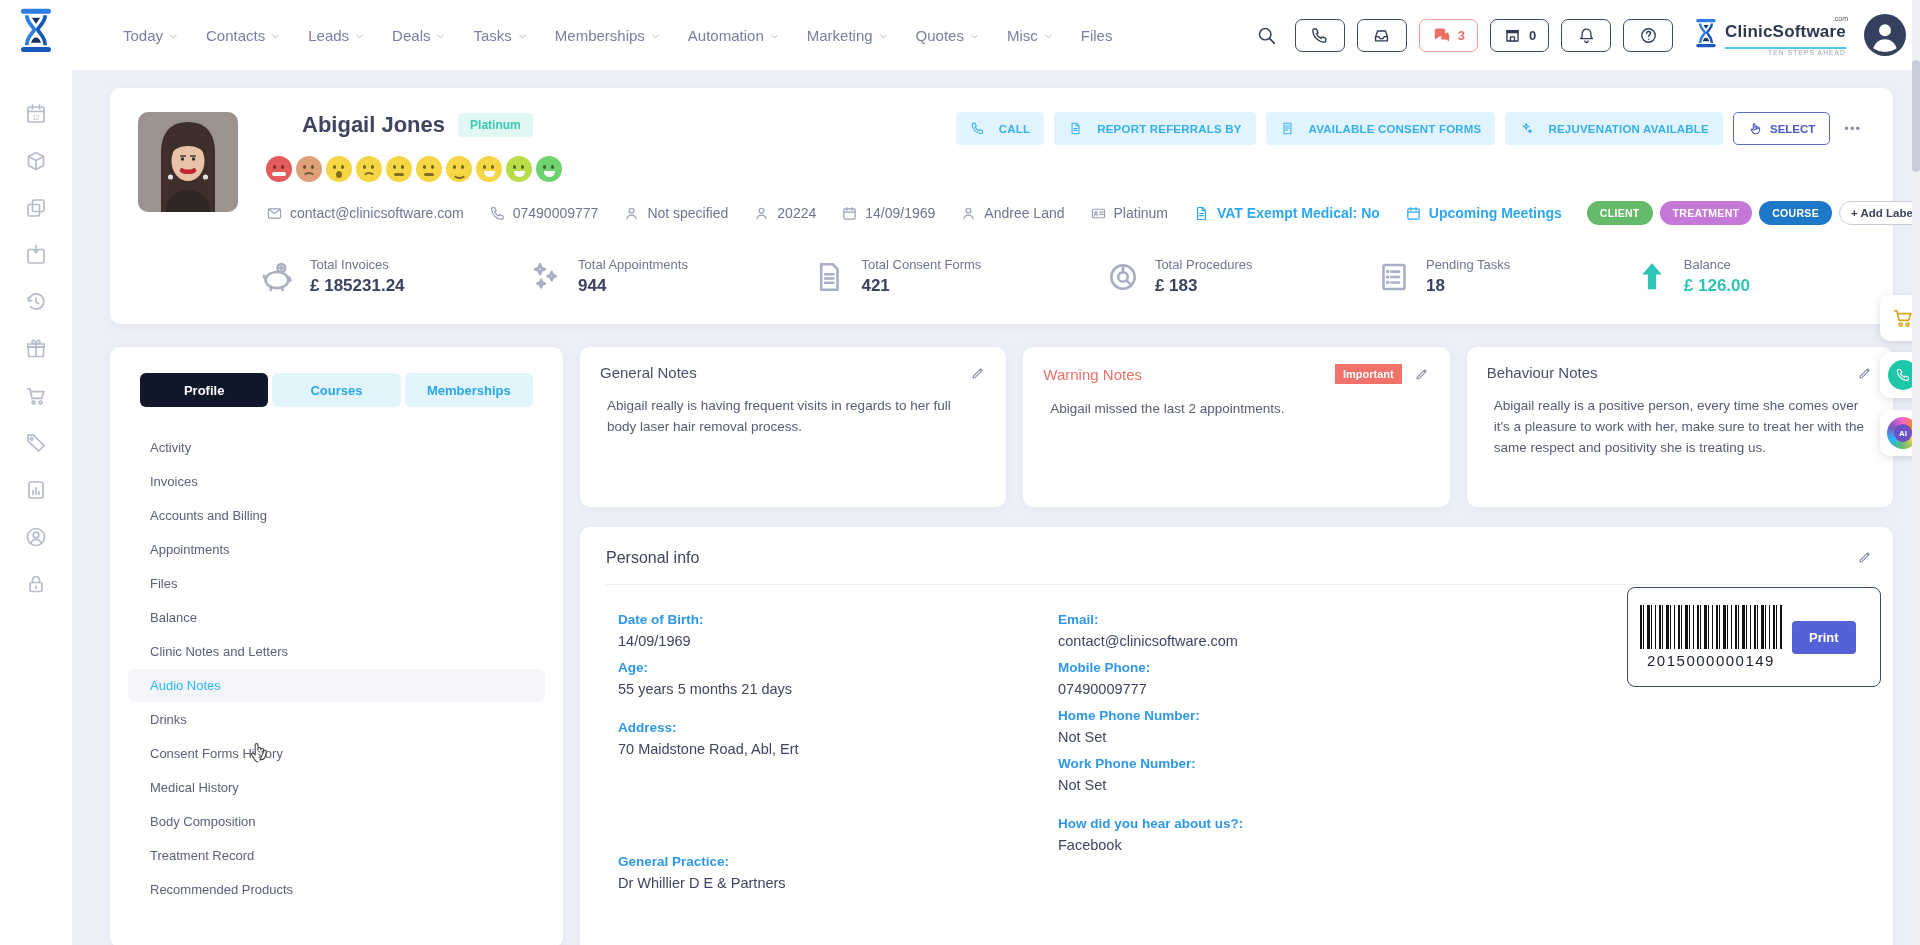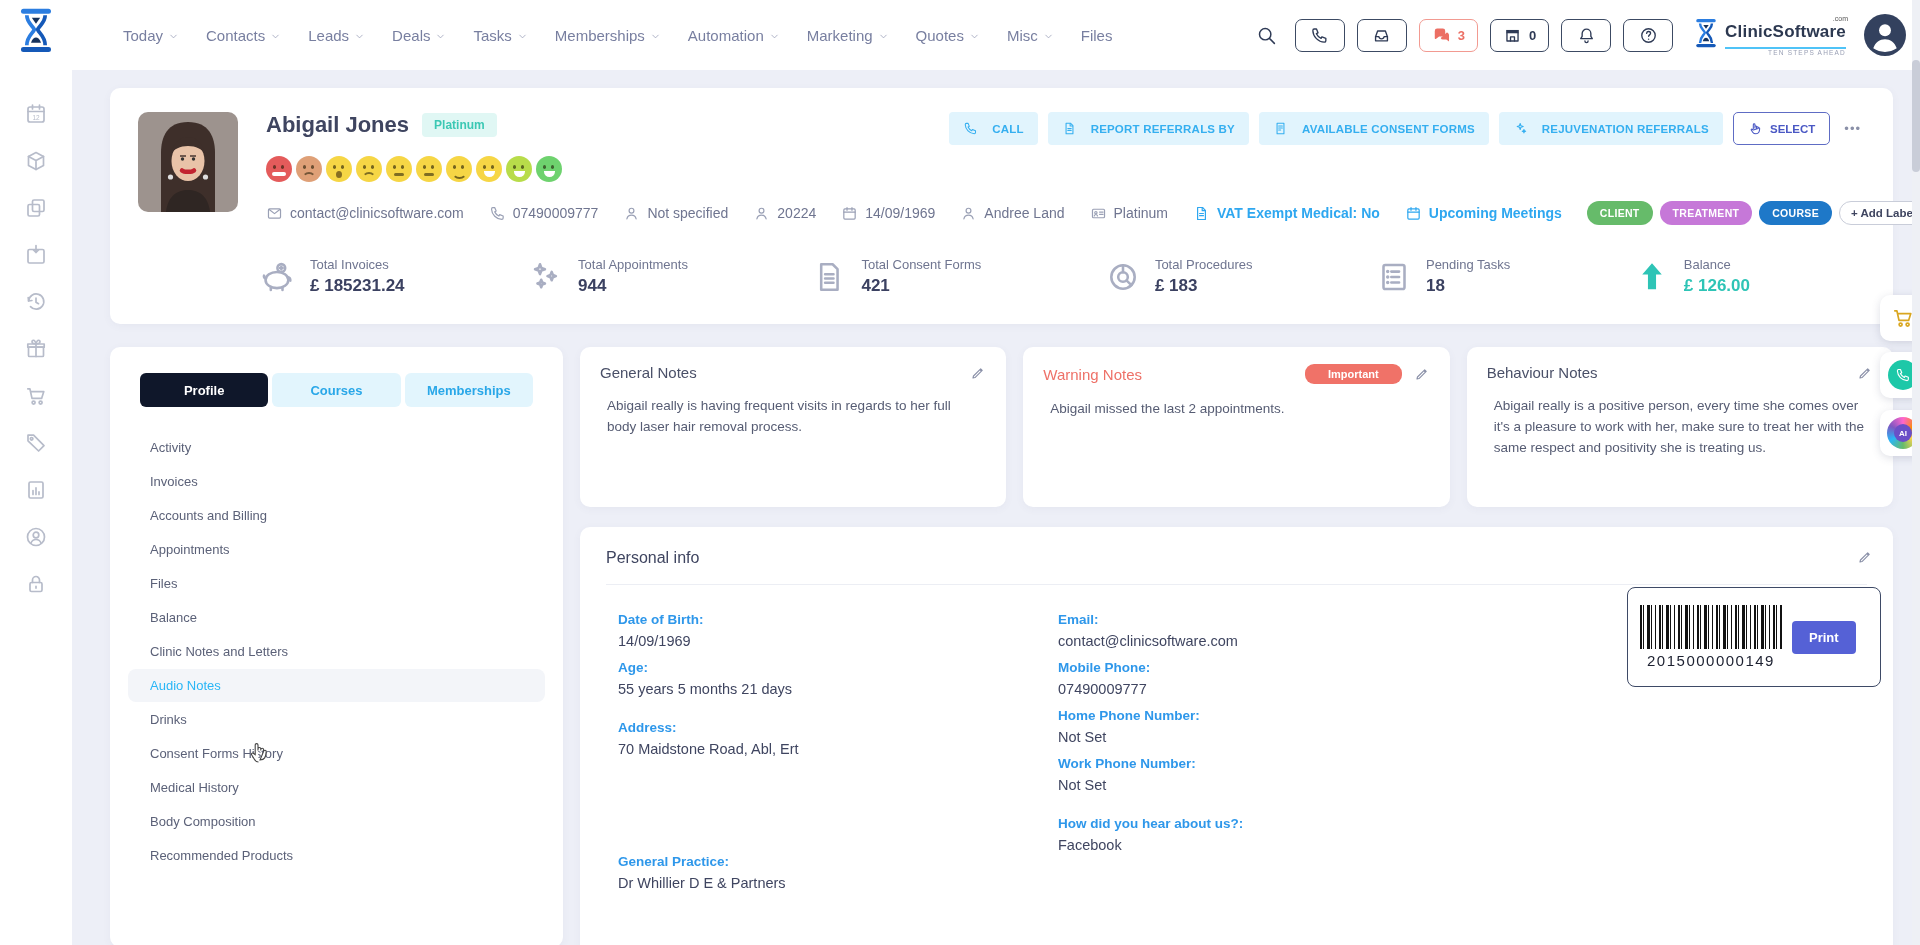--- a/index.html
+++ b/index.html
@@ -33,21 +33,21 @@
   
   .main { margin-left:72px; padding:18px 27px 0 38px; }
   .card { background:#fff; border-radius:10px; box-shadow:0 2px 8px rgba(70,76,110,.05); }
 
   
   .header-card { padding:24px 28px 26px 28px; }
   .hrow { display:flex; }
   .photo { width:100px; height:100px; border-radius:10px; overflow:hidden; flex:0 0 100px; margin-right:28px; }
   .hcenter { flex:1; min-width:0; }
   .name-row { display:flex; align-items:flex-start; justify-content:space-between; }
-  .name-left { display:flex; align-items:center; gap:13px; }
+  .name-left { display:flex; align-items:center; gap:13px;margin-left:36px; }
   .cust-name { font-size:22px; font-weight:600; color:#3f4560; }
   .tier { background:#e0f7f4; color:#3bc8b4; font-size:12px; font-weight:bold; padding:5px 12px; border-radius:4px; }
   .actions { display:flex; align-items:center; gap:10px; }
   .abtn { background:#e1f4fd; color:#35aff0; border:none; font-size:11.5px; font-weight:bold; letter-spacing:.2px; padding:9px 14px; border-radius:4px; display:flex; align-items:center; gap:14px; cursor:pointer; font-family:inherit; white-space:nowrap; }
   .abtn .ic { width:15px; height:15px; }
   .select-btn { background:#fff; border:1.5px solid #5e6cc4; color:#4a58c4; font-size:11.5px; font-weight:bold; padding:8px 14px; border-radius:5px; display:flex; align-items:center; gap:7px; cursor:pointer; font-family:inherit; }
   .select-btn .ic { width:15px; height:15px; }
   .more-btn { color:#8a90a8; font-size:13px; letter-spacing:1px; cursor:pointer; padding:0 4px; }
   .faces { display:flex; gap:4px; margin-top:11px; }
   .face { width:26px; height:26px; border-radius:50%; position:relative; cursor:pointer; }
@@ -83,21 +83,21 @@
   .menu-item { padding:9px 22px; font-size:13px; color:#5b6178; border-radius:8px; cursor:pointer; margin-bottom:1px; }
   .menu-item.active { color:#29b6f6; background:#f3f5f9; }
 
   .right-col { flex:1; display:flex; flex-direction:column; gap:20px; min-width:0; }
   .notes-row { display:flex; gap:17px; }
   .note-card { flex:1; height:160px; padding:17px 20px; min-width:0; }
   .note-head { display:flex; align-items:center; }
   .note-title { font-size:15px; color:#4a5068; }
   .note-title.warn { color:#ee7168; }
   .note-tools { margin-left:auto; display:flex; align-items:center; gap:12px; }
-  .imp-badge { background:#f07268; color:#fff; font-size:11px; font-weight:bold; padding:4px 23px; border-radius:9px; }
+  .imp-badge { background:#f07268; color:#fff; font-size:11px; font-weight:bold; padding:4px 8px; border-radius:0; }
   .pencil { width:16px; height:16px; color:#8a90a8; cursor:pointer; }
   .note-body { margin-top:15px; padding:0 4px 0 7px; font-size:13.5px; line-height:1.55; color:#565c73; }
 
   
   .personal-card { position:relative; padding:22px 26px; height:470px; }
   .p-title { font-size:16px; color:#3f4560; }
   .p-pencil { position:absolute; right:20px; top:22px; }
   .p-divider { border-top:1px solid #eceef4; margin-top:17px; }
   .p-grid { display:flex; margin-top:27px; }
   .p-col1 { width:432px; padding-left:12px; }
@@ -480,21 +480,21 @@
                   <span>AVAILABLE CONSENT FORMS</span>
                 </button>
 
                 <button class="abtn">
                   <span class="ic">
                     <svg viewBox="0 0 24 24" fill="none" stroke="currentColor" stroke-width="1.7" stroke-linecap="round" stroke-linejoin="round">
                       <path d="M11.5 4l1.2 3.6 3.6 1.2-3.6 1.2-1.2 3.6-1.2-3.6L6.7 8.8l3.6-1.2z"></path>
                       <path d="M17.5 13.5l.7 2.1 2.1.7-2.1.7-.7 2.1-.7-2.1-2.1-.7 2.1-.7z"></path>
                     </svg>
                   </span>
-                  <span>REJUVENATION REFERRALS</span>
+                  <span>REJUVENATION AVAILABLE</span>
                 </button>
               </span>
             <button class="select-btn">
               <span class="ic">
                   <svg viewBox="0 0 24 24" fill="none" stroke="currentColor" stroke-width="1.7" stroke-linecap="round" stroke-linejoin="round">
                     <path d="M8.5 12V5.8a1.3 1.3 0 012.6 0V11m0-1.8a1.3 1.3 0 012.6 0V11m0-.6a1.3 1.3 0 012.6 0v1.2m0 .3a1.2 1.2 0 012.4.3c-.2 2.6-.6 4.5-1.4 5.9-.9 1.6-2.4 2.4-4.6 2.4-2.5 0-3.9-.7-5.2-2.6l-2.3-3.4c-.6-.9.5-2 1.4-1.4l1.9 1.3z"></path>
                   </svg>
                 </span>
               <span>SELECT</span>
             </button>
@@ -746,20 +746,21 @@
           <div class="menu-item active">Audio Notes</div>
 
           <div class="menu-item">Drinks</div>
 
           <div class="menu-item">Consent Forms History</div>
 
           <div class="menu-item">Medical History</div>
 
           <div class="menu-item">Body Composition</div>
 
+          <div class="menu-item">Treatment Record</div>
 
           <div class="menu-item">Recommended Products</div>
         </div>
     </div>
 
     <div class="right-col">
 
       <div class="notes-row">
 
           <div class="card note-card">

